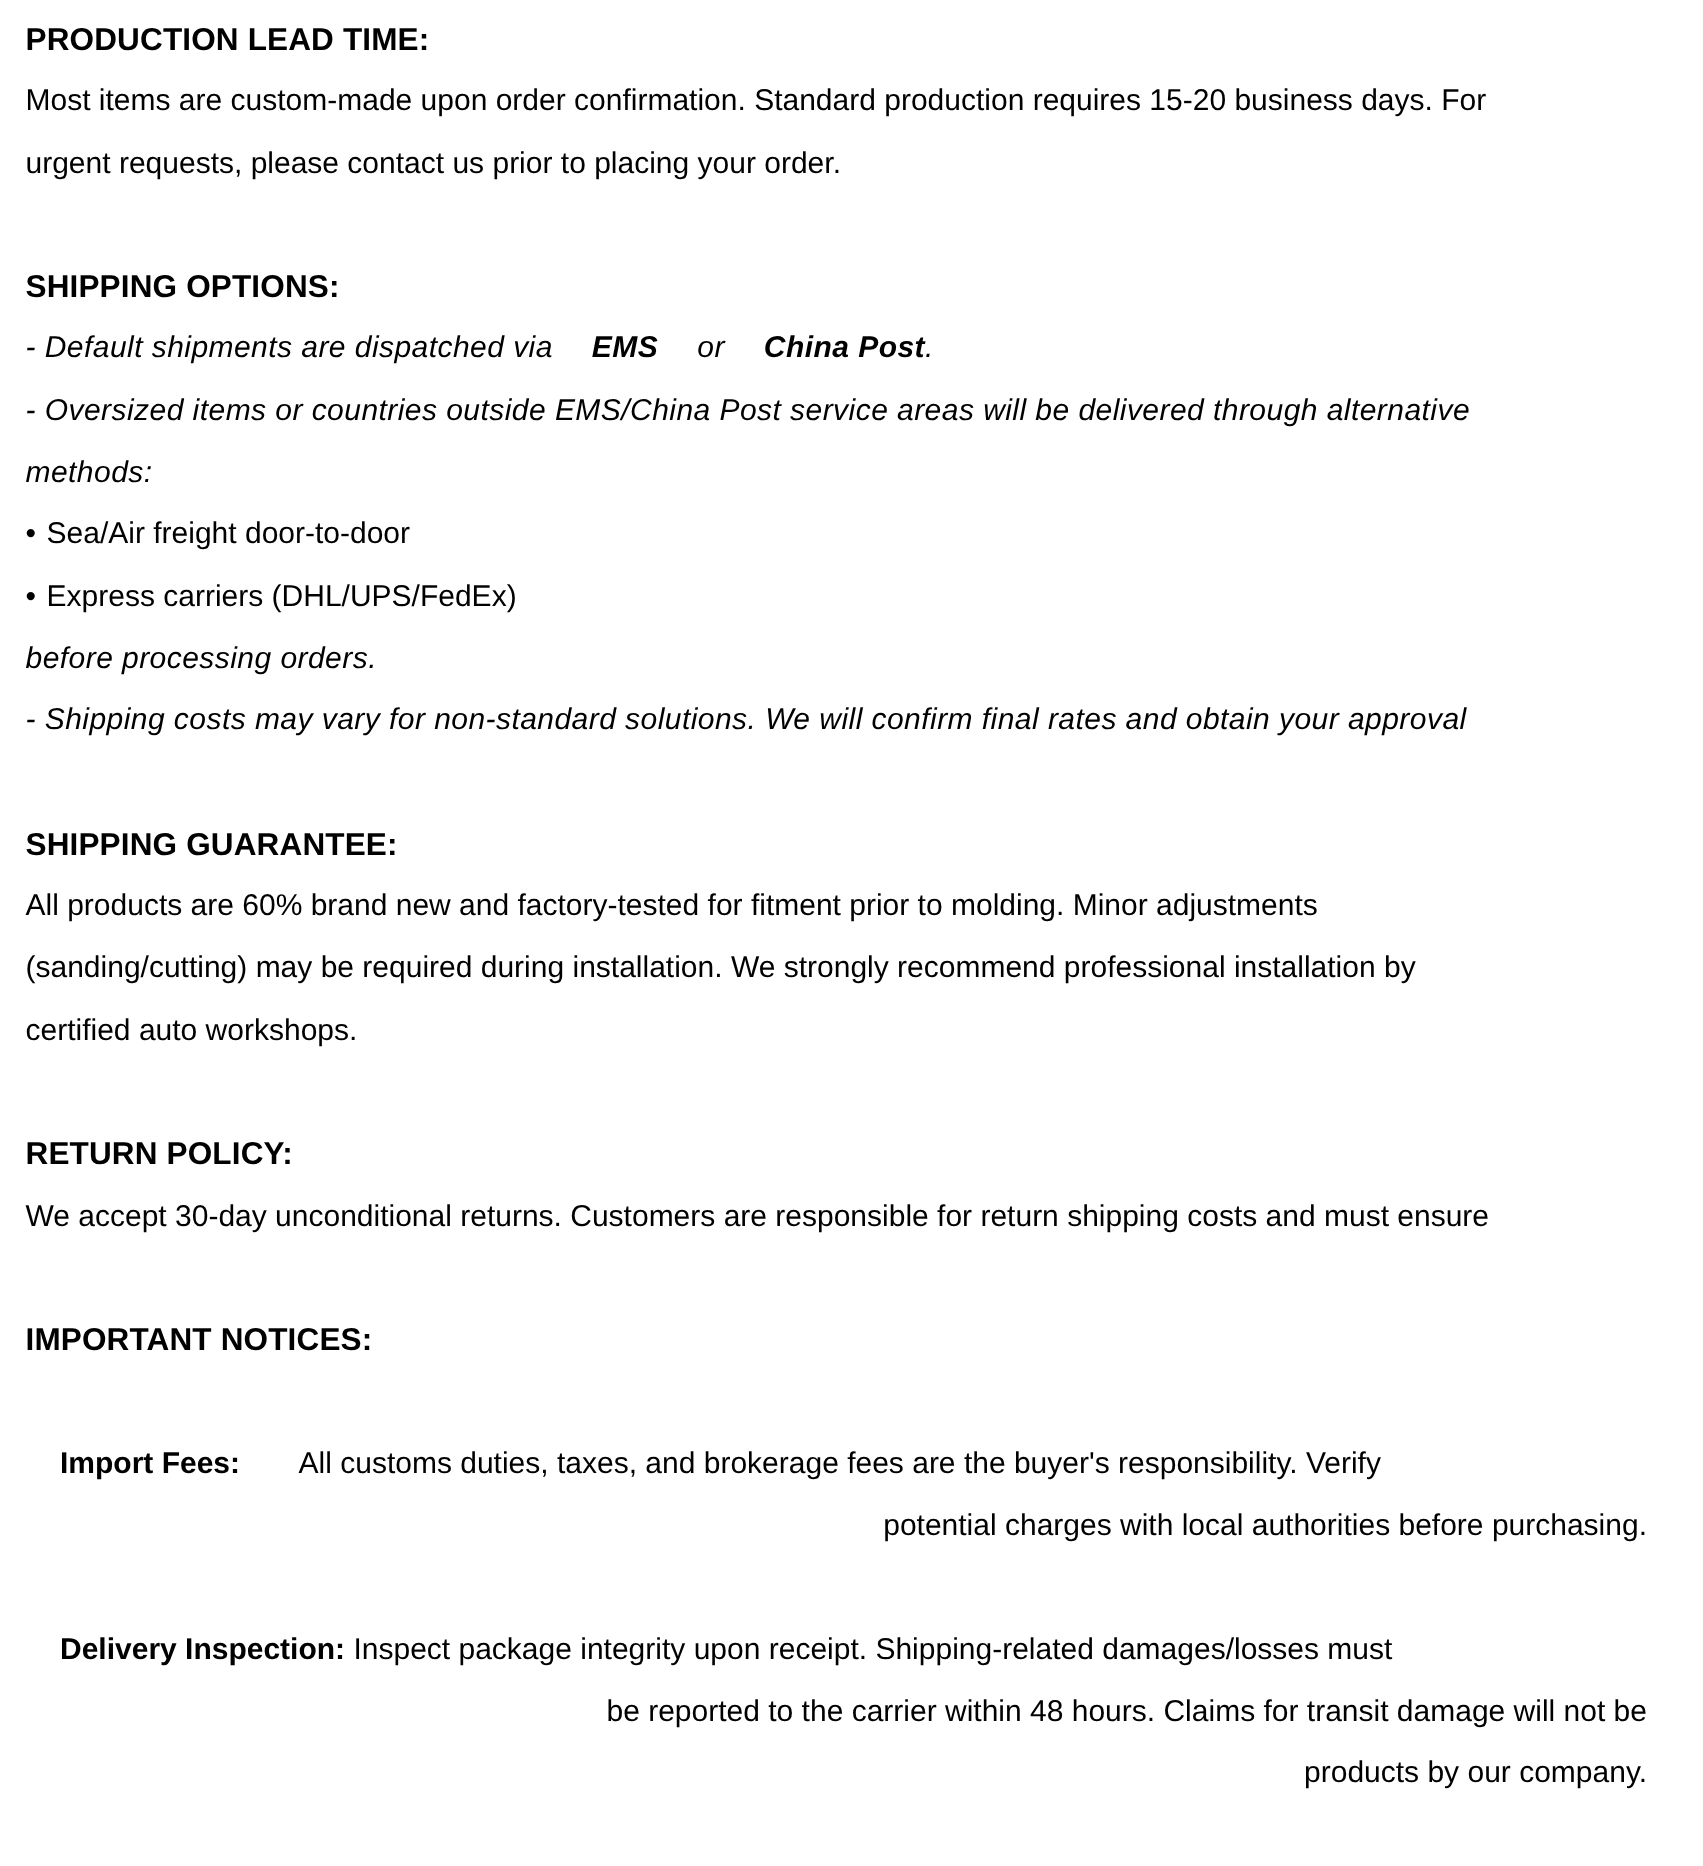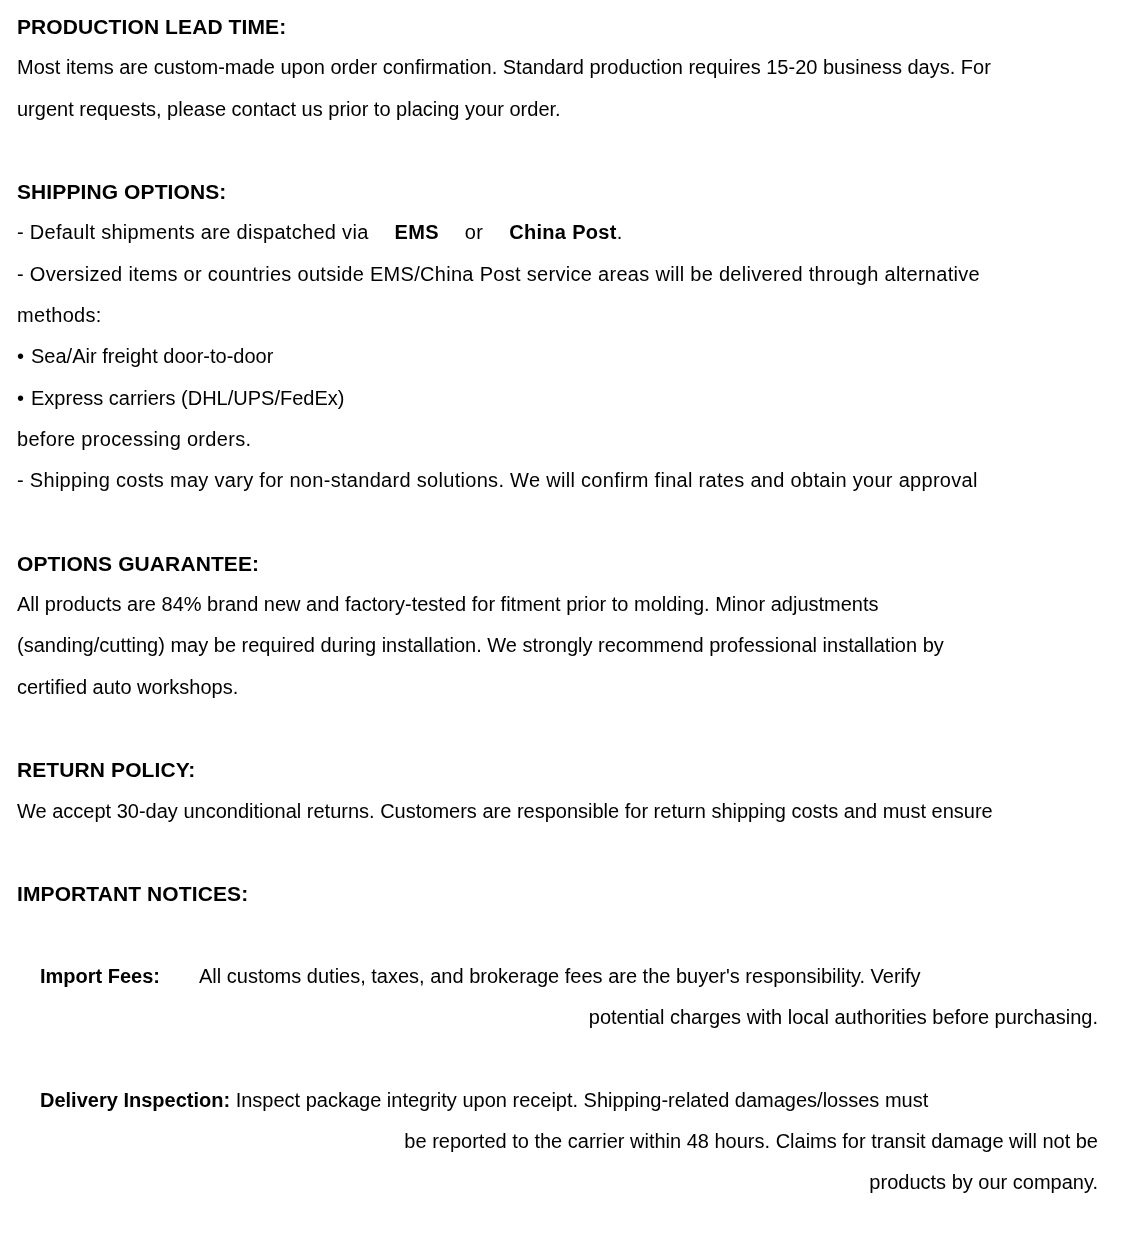--- a/index.html
+++ b/index.html
@@ -26,20 +26,21 @@
   .head {
     margin: 0;
     font-size: 21px;
     font-weight: bold;
     letter-spacing: 0.1px;
   }
   .blank {
     height: 41.3px;
   }
   .it {
+    font-style: italic;
     letter-spacing: 0.3px;
   }
   .bold {
     font-weight: bold;
   }
   .gap {
     display: inline-block;
     width: 26px;
   }
   .tabgap {
@@ -73,22 +74,22 @@
   <div class="line it"><span>- Default shipments are dispatched via</span><span class="gap"></span><span class="bold">EMS</span><span class="gap"></span><span>or</span><span class="gap"></span><span class="bold">China Post</span><span>.</span></div>
   <div class="line it">- Oversized items or countries outside EMS/China Post service areas will be delivered through alternative</div>
   <div class="line it">methods:</div>
   <div class="line"><span class="bullet-char">•</span><span>Sea/Air freight door-to-door</span></div>
   <div class="line"><span class="bullet-char">•</span><span>Express carriers (DHL/UPS/FedEx)</span></div>
   <div class="line it">before processing orders.</div>
   <div class="line it">- Shipping costs may vary for non-standard solutions. We will confirm final rates and obtain your approval</div>
 
   <div class="blank"></div>
 
-  <h2 class="line head">OPTIONS GUARANTEE:</h2>
-  <div class="line">All products are 84% brand new and factory-tested for fitment prior to molding. Minor adjustments</div>
+  <h2 class="line head">SHIPPING GUARANTEE:</h2>
+  <div class="line">All products are 60% brand new and factory-tested for fitment prior to molding. Minor adjustments</div>
   <div class="line">(sanding/cutting) may be required during installation. We strongly recommend professional installation by</div>
   <div class="line">certified auto workshops.</div>
 
   <div class="blank"></div>
 
   <h2 class="line head">RETURN POLICY:</h2>
   <div class="line">We accept 30-day unconditional returns. Customers are responsible for return shipping costs and must ensure</div>
 
   <div class="blank"></div>
 

